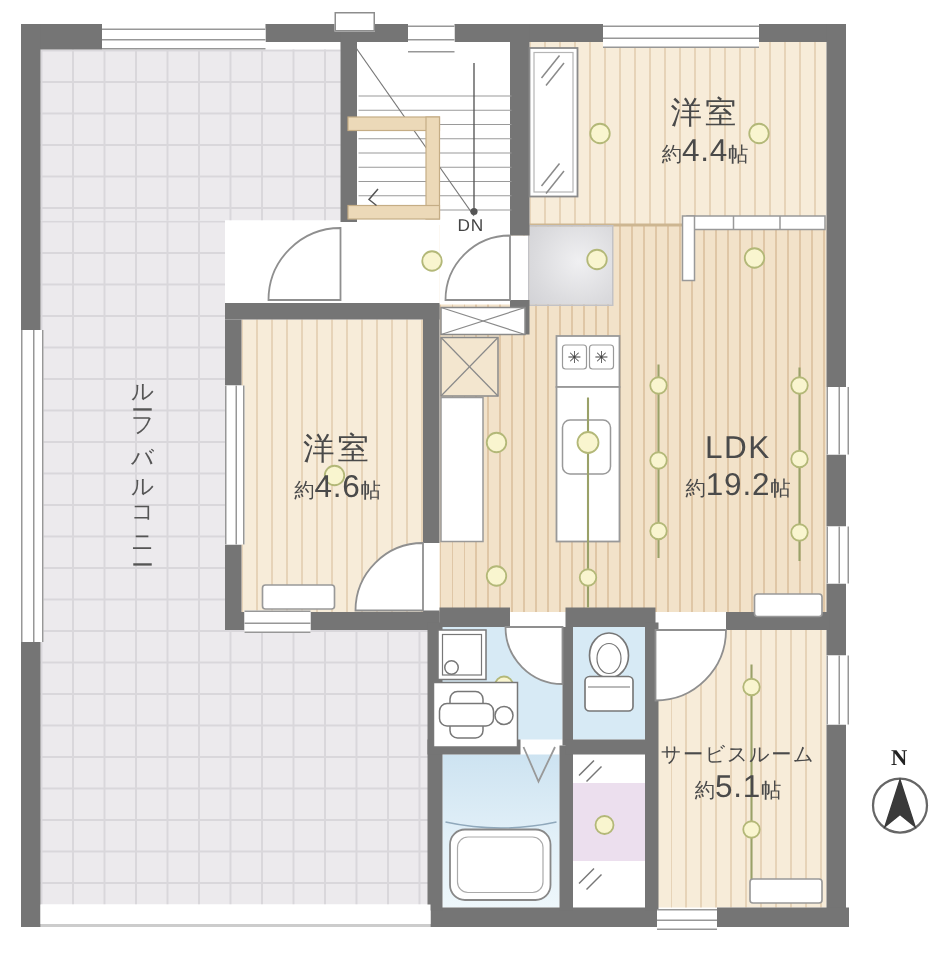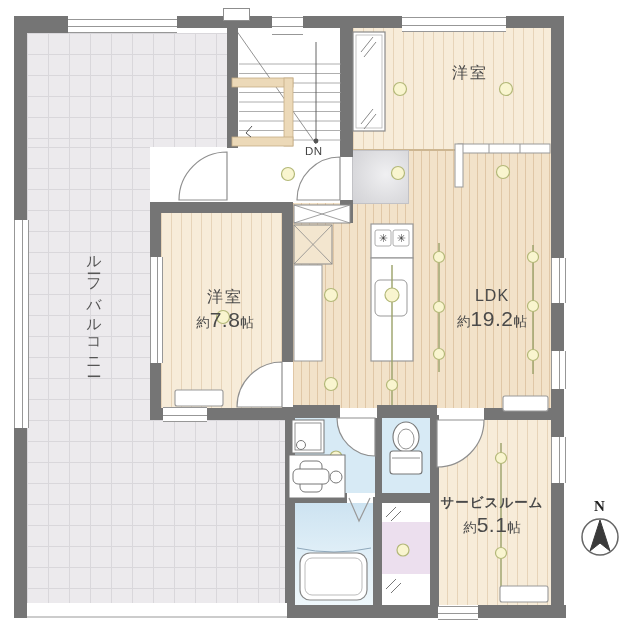--- a/index.html
+++ b/index.html
@@ -19,22 +19,22 @@
   .pinkf{position:absolute;background:#ecdfee;}
   .whitef{position:absolute;background:#fff;}
   .fridge{position:absolute;background:radial-gradient(circle at 60% 45%, #f0f0f2 0%, #dadadd 70%, #d2d2d6 100%);
      border:1px solid #c2c2c6;}
   .win-h{position:absolute;background:#fff;border-top:1.5px solid #979797;border-bottom:1.5px solid #979797;}
   .win-h::after{content:"";position:absolute;left:0;right:0;top:50%;height:1px;background:#979797;}
   .win-v{position:absolute;background:#fff;border-left:1.5px solid #979797;border-right:1.5px solid #979797;}
   .win-v::after{content:"";position:absolute;top:0;bottom:0;left:50%;width:1px;background:#979797;}
   .smallbox{position:absolute;background:#fff;border:1px solid #8d8d8d;}
   .room-label{position:absolute;text-align:center;line-height:1.1;}
-  .rl-name{font-size:16px;letter-spacing:2px;}
-  .rl-name-sm{font-size:13.5px;letter-spacing:1px;font-weight:bold;}
+  .rl-name{font-size:21px;letter-spacing:2px;}
+  .rl-name-sm{font-size:13.5px;letter-spacing:1px;}
   .rl-size{margin-top:2px;white-space:nowrap;}
   .rl-size .sm{font-size:13.5px;}
   .rl-size .lg{font-size:21px;letter-spacing:0.5px;}
   .v-label{position:absolute;writing-mode:vertical-rl;font-size:15px;letter-spacing:3px;color:#555;}
   .dn-label{position:absolute;font-size:11.5px;color:#444;letter-spacing:0.5px;}
   .n-label{position:absolute;font-size:15px;font-weight:bold;font-family:"Liberation Serif","DejaVu Serif",serif;color:#222;}
   .divline{position:absolute;background:#cdb691;}
   .edge{position:absolute;background:#cccccc;}
   svg.overlay{position:absolute;left:0;top:0;pointer-events:none;}
 </style>
@@ -266,25 +266,26 @@
     </g>
 
     <g>
       <circle cx="600" cy="537" r="18" fill="#fff" stroke="#666" stroke-width="1.5"></circle>
       <polygon points="600,520 590,551 600,543 610,551" fill="#3a3a3a" stroke="#3a3a3a"></polygon>
     </g>
   </svg>
 
   <div class="room-label" style="left:400px;top:64px;width:140px">
     <div class="rl-name">洋室</div>
+    <div class="rl-size"><span class="sm">約</span><span class="lg">4.4</span><span class="sm">帖</span></div>
   </div>
 
   <div class="room-label" style="left:155px;top:288px;width:140px">
     <div class="rl-name">洋室</div>
-    <div class="rl-size"><span class="sm">約</span><span class="lg">7.8</span><span class="sm">帖</span></div>
+    <div class="rl-size"><span class="sm">約</span><span class="lg">4.6</span><span class="sm">帖</span></div>
   </div>
 
   <div class="room-label" style="left:422px;top:287px;width:140px">
     <div class="rl-name" style="letter-spacing:1px">LDK</div>
     <div class="rl-size"><span class="sm">約</span><span class="lg">19.2</span><span class="sm">帖</span></div>
   </div>
 
   <div class="room-label" style="left:412px;top:496px;width:160px">
     <div class="rl-name-sm">サービスルーム</div>
     <div class="rl-size"><span class="sm">約</span><span class="lg">5.1</span><span class="sm">帖</span></div>

